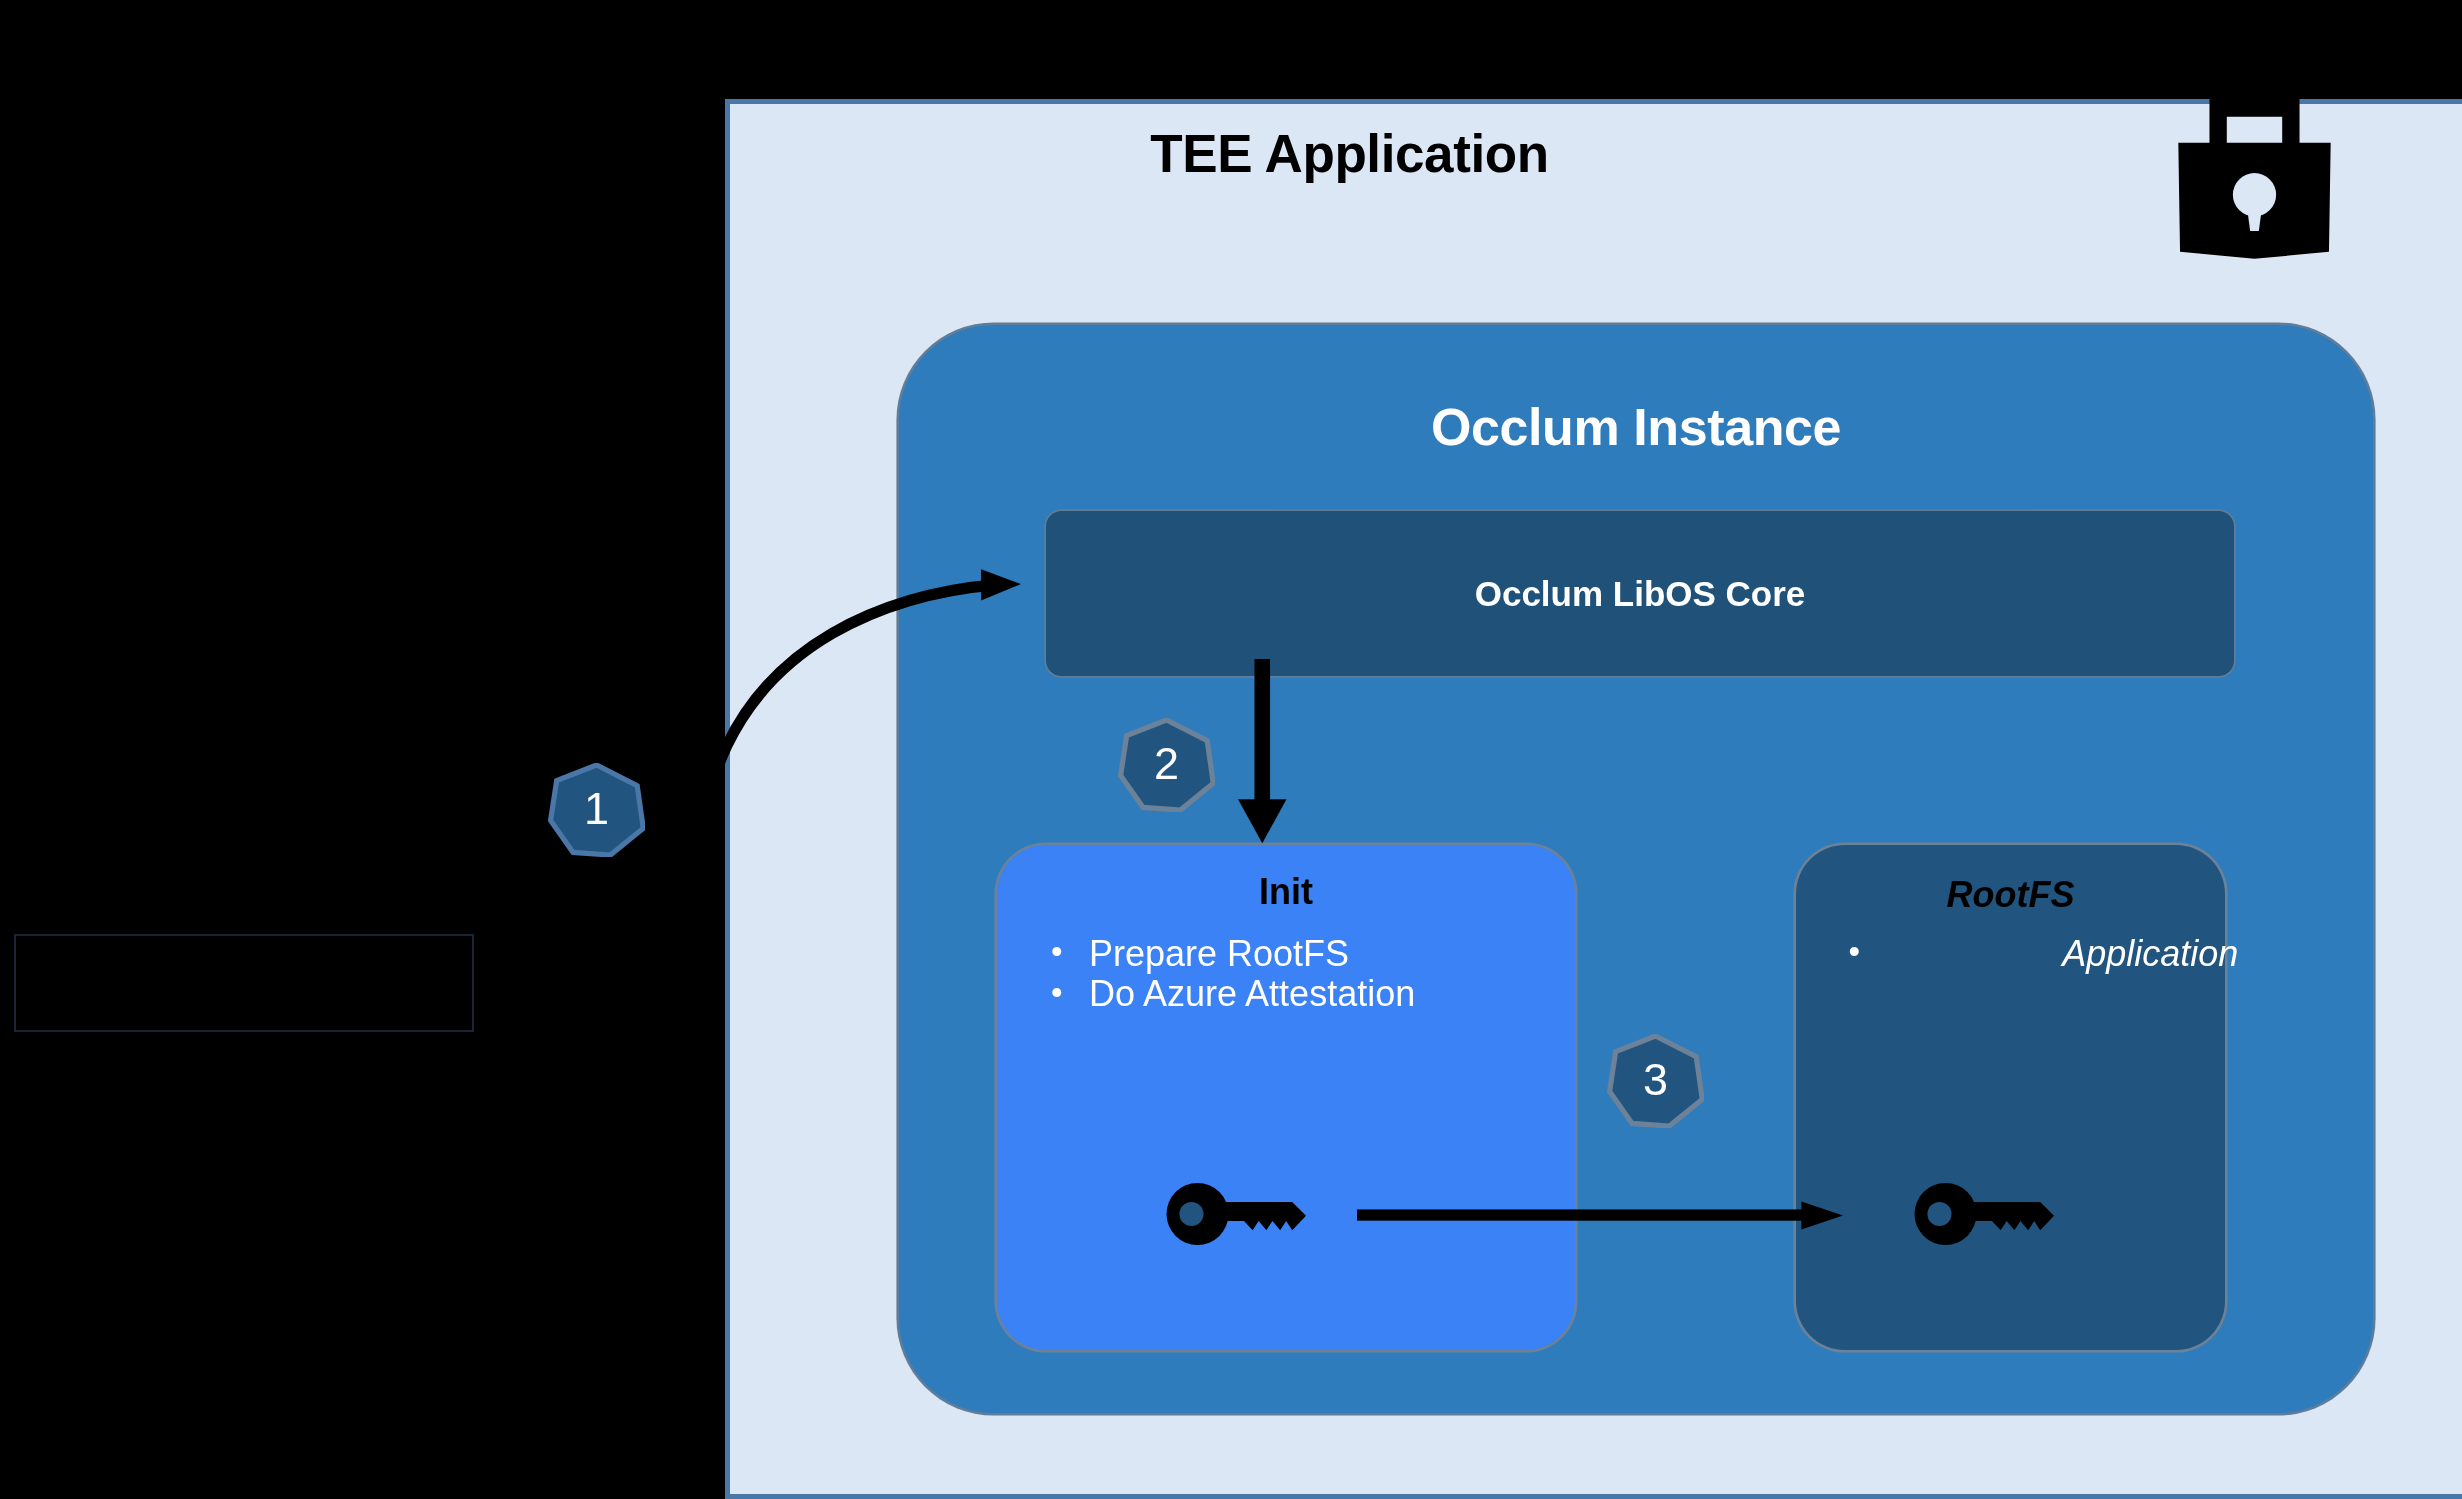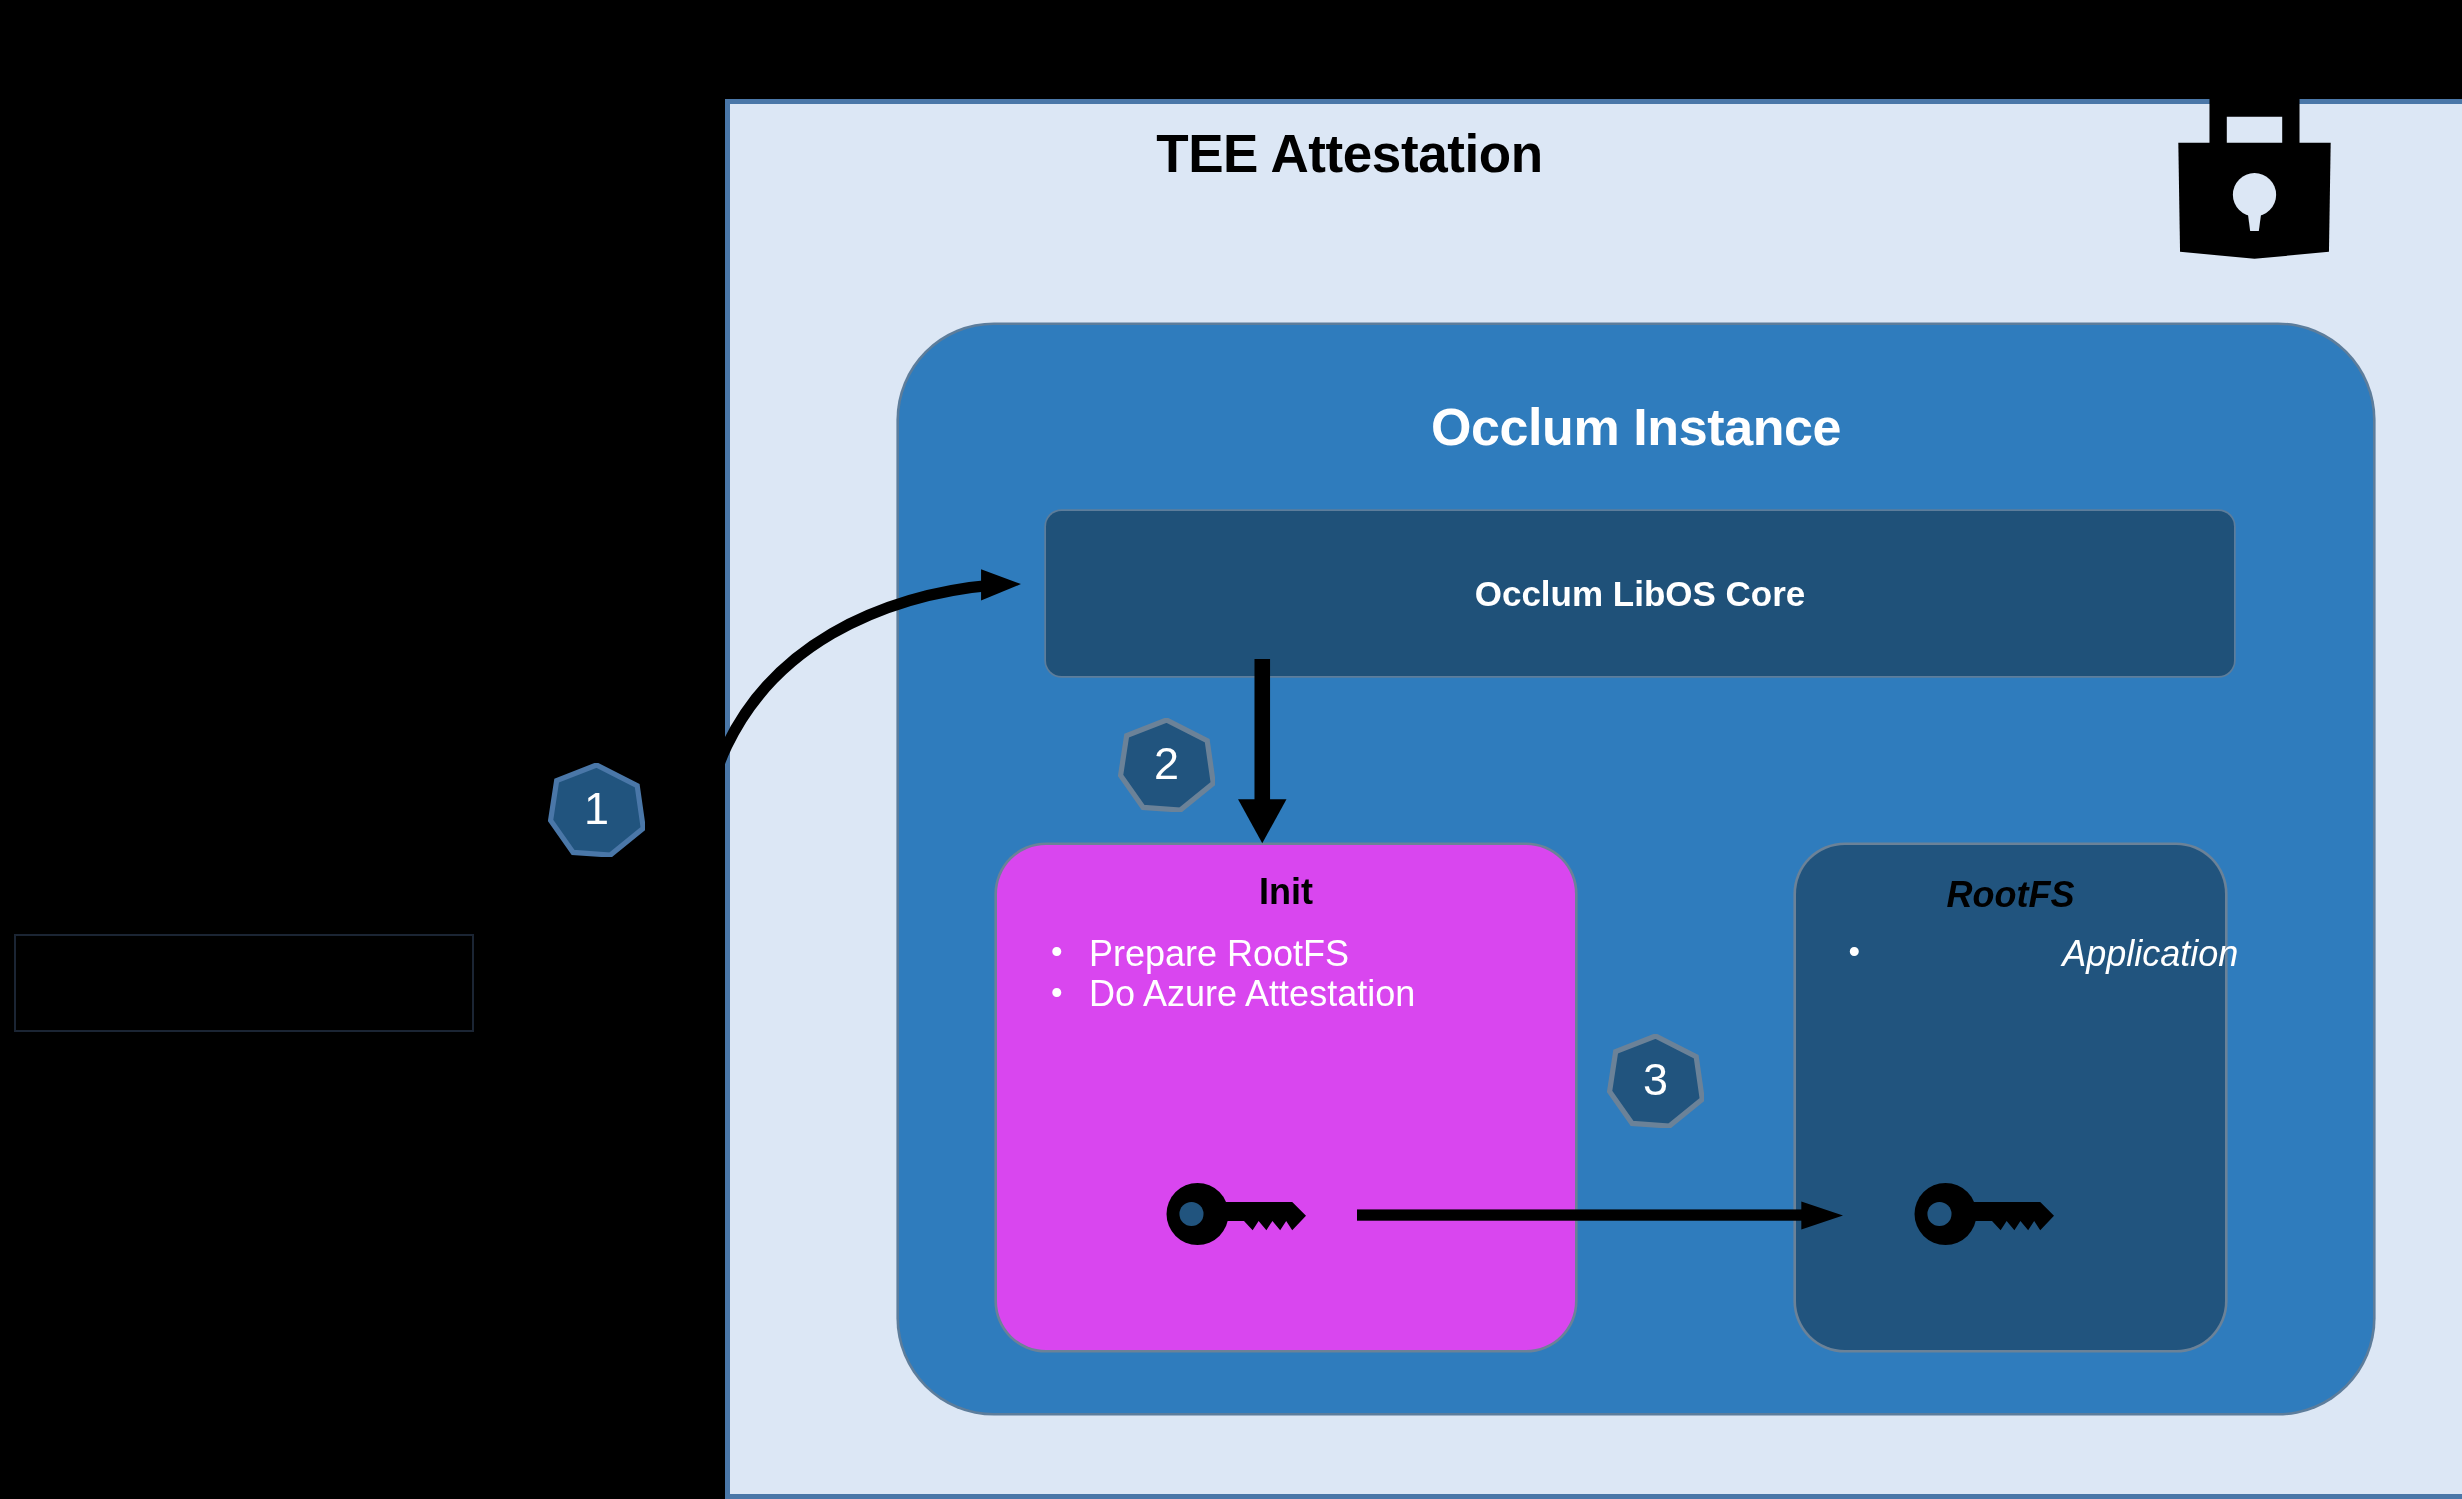--- a/index.html
+++ b/index.html
@@ -102,21 +102,21 @@
     color: #ffffff;
   }
 
   
   #init-box {
     position: absolute;
     left: 98px;
     top: 520px;
     width: 578px;
     height: 505px;
-    background: #d946ef;
+    background: #3b82f6;
     border-radius: 49px;
     box-shadow: 0 0 0 2.6px #6b8298;
     box-sizing: border-box;
   }
   #init-title {
     position: absolute;
     left: 0; top: 26px;
     width: 100%;
     text-align: center;
     font-size: 36px;
@@ -266,21 +266,21 @@
 </style>
 </head>
 <body>
 
 <div id="canvas">
 
   <div id="left-placeholder-box"></div>
 
   <div id="tee-panel"></div>
 
-  <div id="tee-title">TEE Attestation</div>
+  <div id="tee-title">TEE Application</div>
 
   <div id="lock-icon">
     <svg viewBox="0 0 216 190" width="187" height="165" xmlns="http://www.w3.org/2000/svg">
 
       <path d="M56 4 L56 60 L76 60 L76 26 L140 26 L140 60 L160 60 L160 4 Z" fill="#000000"></path>
 
       <path d="M20 56 L196 56 L194 182 L108 190 L22 182 Z" fill="#000000"></path>
 
       <circle cx="108" cy="116" r="25" fill="#dce7f5"></circle>
       <path d="M99 128 L117 128 L113 158 L103 158 Z" fill="#dce7f5"></path>

